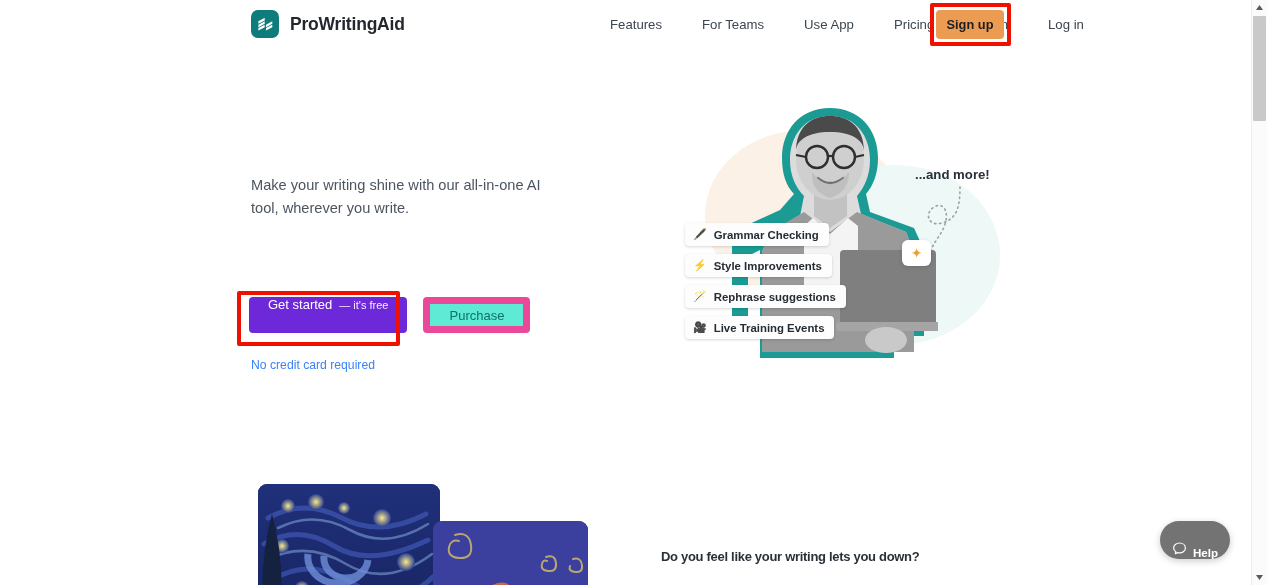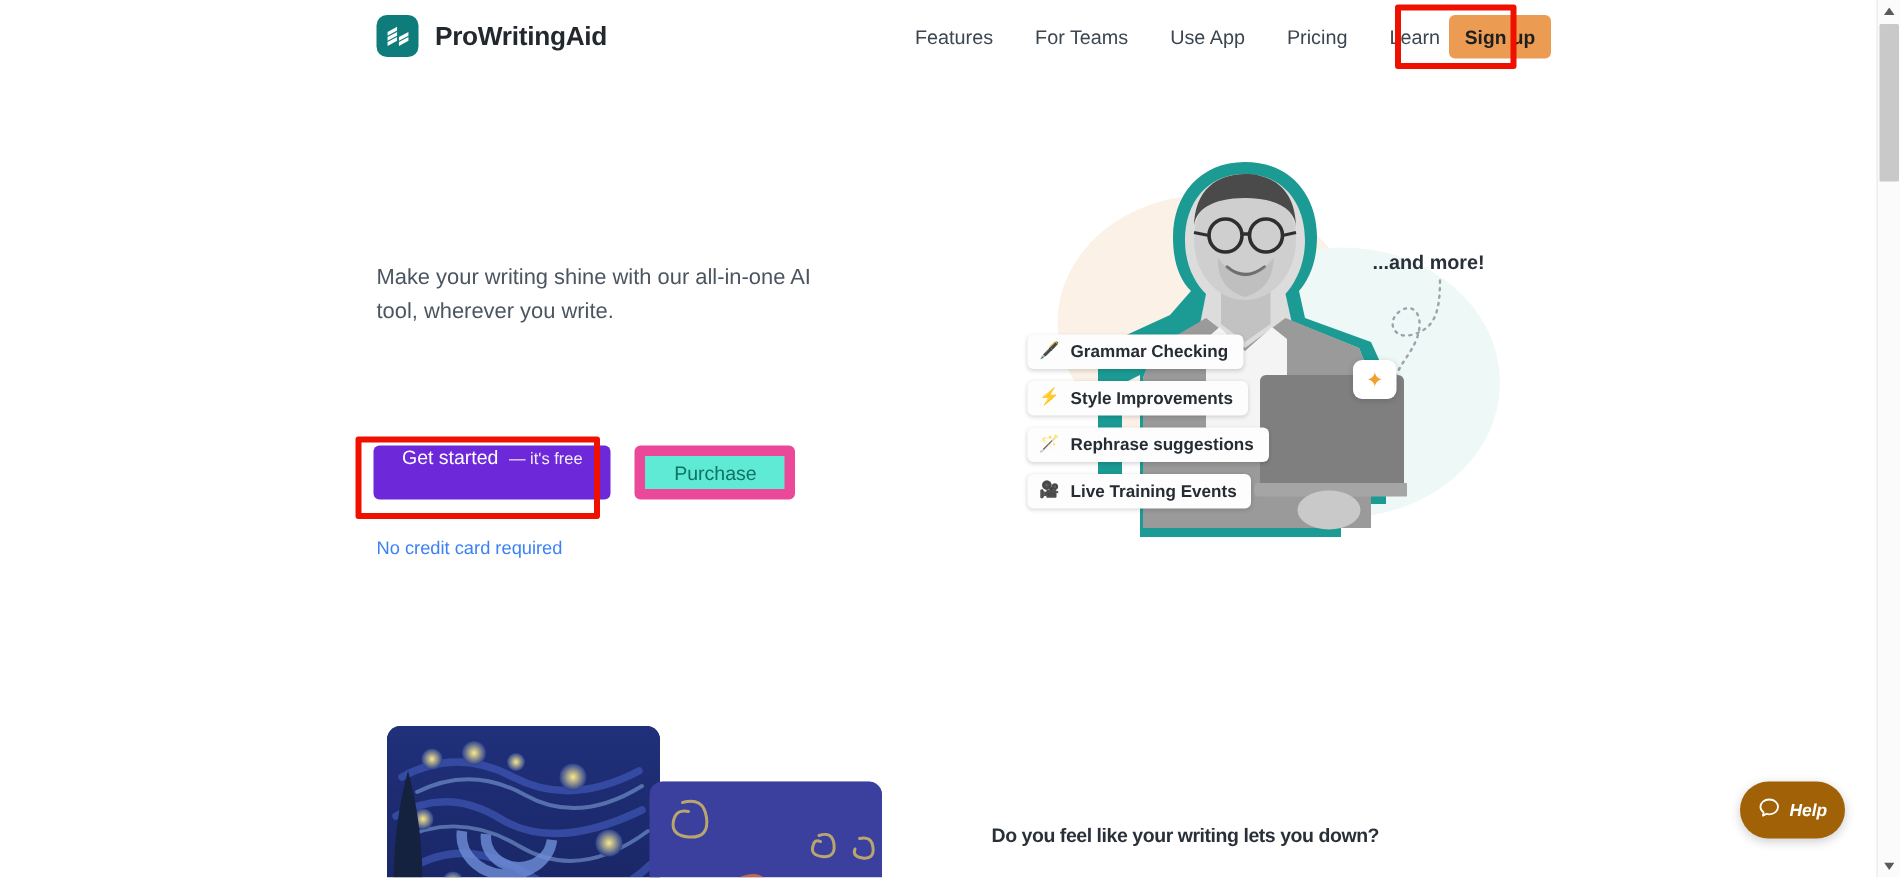--- a/index.html
+++ b/index.html
@@ -78,35 +78,35 @@
     white-space: nowrap;
   }
 
   .nav {
     position: absolute;
     left: 596px;
     top: 0;
     height: 50px;
     display: flex;
     align-items: center;
-    gap: 0;
+    gap: 12px;
   }
 
   .nav-link {
     font-size: 13.2px;
     color: #3c4650;
     text-decoration: none;
     padding: 0 14px;
     white-space: nowrap;
     line-height: 50px;
   }
 
   .signup-wrap {
     position: absolute;
-    left: 960px;
+    left: 930px;
     top: 3px;
     width: 80px;
     height: 43px;
   }
 
   .signup-btn {
     position: absolute;
     left: 6px;
     top: 7px;
     width: 68px;
@@ -351,31 +351,30 @@
     text-align: right;
   }
 
   
   .help-widget {
     position: absolute;
     left: 1160px;
     top: 521px;
     width: 70px;
     height: 38px;
-    background: #a16207;
+    background: #737373;
     border-radius: 19px;
     border: none;
     display: flex;
-    align-items: center;
+    align-items: flex-end;
     justify-content: center;
     gap: 6px;
     cursor: pointer;
     box-shadow: 0 2px 7px rgba(0,0,0,0.2);
     z-index: 30;
-    font-style: italic;
   }
   .help-label {
     font-size: 11.6px;
     font-weight: bold;
     color: #ffffff;
   }
 
   
   .scrollbar {
     position: absolute;

